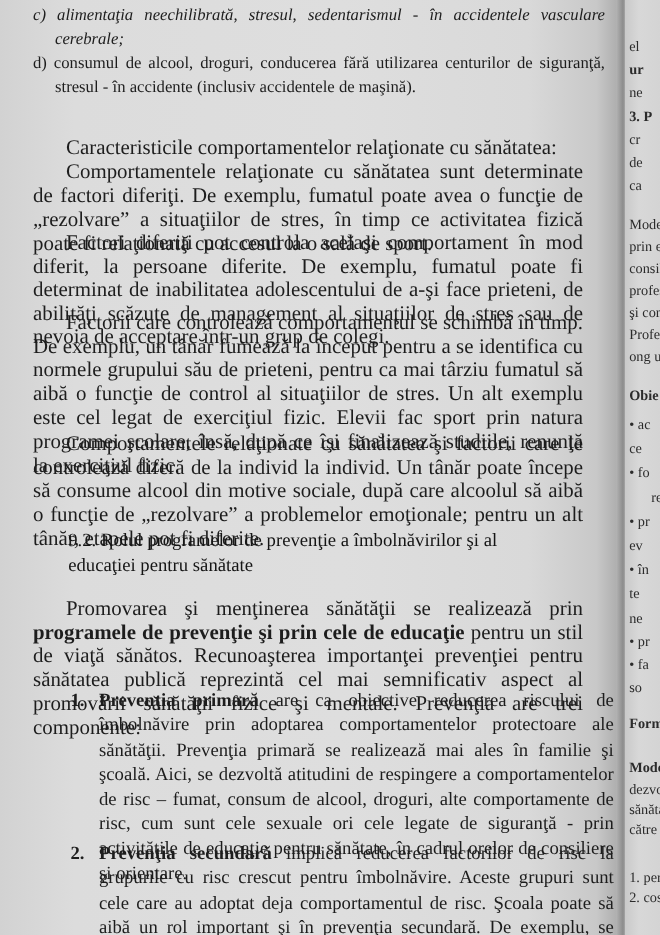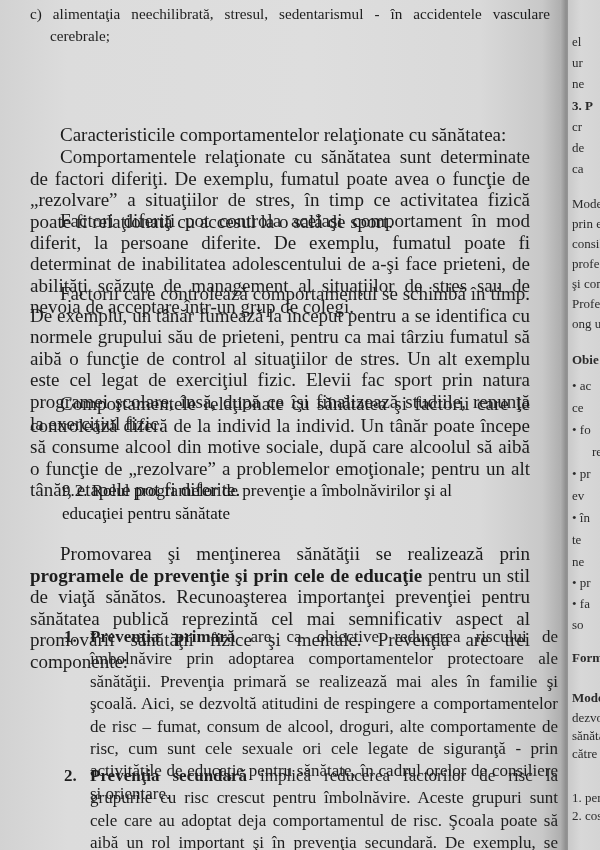--- a/index.html
+++ b/index.html
@@ -88,25 +88,29 @@
       line-height: 16px;
       white-space: nowrap;
       color: #2b2b2b;
     }
   </style>
 </head>
 <body>
 
 <div class="page-left">
 
-  <div class="list-item hanging" style="left:30px; top:3px; width:500px;">
+  <div class="list-item hanging" style="left:30px; top:3px; width:500px;font-style:italic;">
     <span>c)</span>
     <span>alimentaţia neechilibrată, stresul, sedentarismul - în accidentele vasculare cerebrale;</span>
   </div>
 
+  <div class="list-item hanging" style="left:30px; top:47px; width:500px;">
+    <span>d)</span>
+    <span>consumul de alcool, droguri, conducerea fără utilizarea centurilor de siguranţă, stresul - în accidente (inclusiv accidentele de maşină).</span>
+  </div>
 
   <div class="text-block indent-first" style="top:124px;">Caracteristicile comportamentelor relaţionate cu sănătatea:</div>
 
   <div class="text-block indent-first" style="top:210px;">Factori diferiţi pot controla acelaşi comportament în mod diferit, la persoane diferite. De exemplu, fumatul poate fi determinat de inabilitatea adolescentului de a-şi face prieteni, de abilităţi scăzute de management al situaţiilor de stres sau de nevoia de acceptare într-un grup de colegi.</div>
 
   <div class="text-block indent-first" style="top:146px;">Comportamentele relaţionate cu sănătatea sunt determinate de factori diferiţi. De exemplu, fumatul poate avea o funcţie de „rezolvare” a situaţiilor de stres, în timp ce activitatea fizică poate fi relaţionată cu accesul la o sală de sport.</div>
 
   <div class="text-block indent-first" style="top:283px;">Factorii care controlează comportamentul se schimbă în timp. De exemplu, un tânăr fumează la început pentru a se identifica cu normele grupului său de prieteni, pentru ca mai târziu fumatul să aibă o funcţie de control al situaţiilor de stres. Un alt exemplu este cel legat de exerciţiul fizic. Elevii fac sport prin natura programei şcolare, însă, după ce îşi finalizează studiile, renunţă la exerciţiul fizic.</div>
 
   <div class="text-block indent-first" style="top:393px;">Comportamentele relaţionate cu sănătatea şi factorii care le controlează diferă de la individ la individ. Un tânăr poate începe să consume alcool din motive sociale, după care alcoolul să aibă o funcţie de „rezolvare” a problemelor emoţionale; pentru un alt tânăr, etapele pot fi diferite.</div>
@@ -124,21 +128,21 @@
   <div class="num-item" style="top:765px;">
     <span class="num">2.</span><b>Prevenţia secundară</b><span> implică reducerea factorilor de risc la grupurile cu risc crescut pentru îmbolnăvire. Aceste grupuri sunt cele care au adoptat deja comportamentul de risc. Şcoala poate să aibă un rol important şi în prevenţia secundară. De exemplu, se realizează prevenţia secundară la</span>
   </div>
 
 </div>
 
 <div class="gutter"></div>
 
 <div class="page-right" id="right-page">
     <div class="rp-line" style="top: 34px;">el</div>
-    <div class="rp-line" style="top: 55px;">ur</div>
+    <div class="rp-line" style="top: 55px; font-weight: bold;">ur</div>
     <div class="rp-line" style="top: 76px;">ne</div>
     <div class="rp-line" style="top: 98px; font-weight: bold;">3. P</div>
     <div class="rp-line" style="top: 119px;">cr</div>
     <div class="rp-line" style="top: 140px;">de</div>
     <div class="rp-line" style="top: 161px;">ca</div>
     <div class="rp-line" style="top: 196px;">Model</div>
     <div class="rp-line" style="top: 216px;">prin educa</div>
     <div class="rp-line" style="top: 236px;">consiliere ş</div>
     <div class="rp-line" style="top: 256px;">profesorulu</div>
     <div class="rp-line" style="top: 276px;">şi comunita</div>

